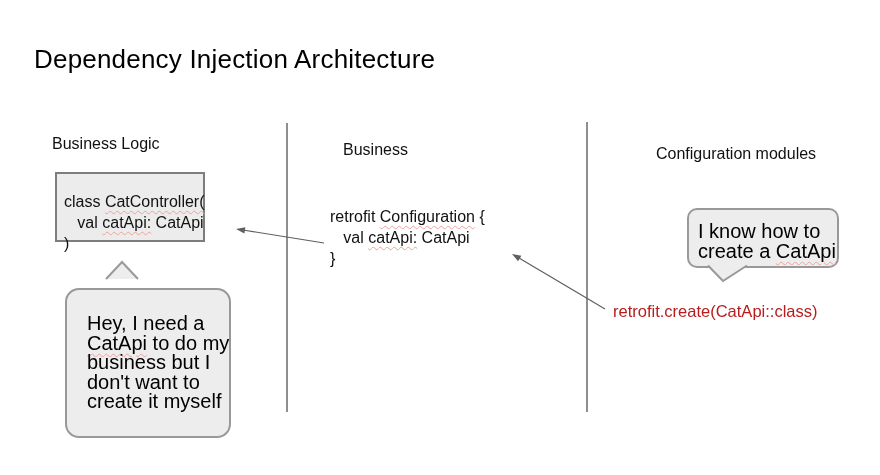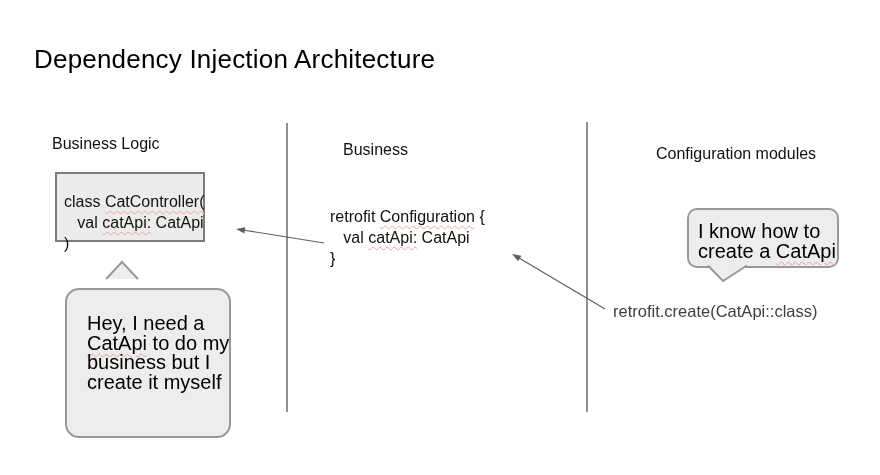--- a/index.html
+++ b/index.html
@@ -32,21 +32,21 @@
     text-decoration-thickness:1px;
     text-underline-offset:3px;
   }
   .bubble{
     position:absolute;background:#ededed;border:2px solid #999999;
     box-sizing:border-box;border-radius:14px;
   }
   .bubble-left{left:65px;top:288px;width:166px;height:150px;padding:24px 6px 0 20px;}
   .bubble-right{left:687px;top:208px;width:152px;height:60px;border-radius:10px;padding:12px 6px 0 9px;}
   .bubble-line{font-size:20px;line-height:19.5px;white-space:pre;color:#000000;}
-  .retrofit{position:absolute;left:613px;top:302px;font-size:16.5px;color:#404040;white-space:pre;}
+  .retrofit{position:absolute;left:613px;top:302px;font-size:16.5px;color:#b91c1c;white-space:pre;}
   .overlay{position:absolute;left:0;top:0;width:880px;height:475px;pointer-events:none;}
 </style>
 </head>
 <body>
 
 <div class="canvas">
 
   <h1 class="title">Dependency Injection Architecture</h1>
 
   <div class="divider d1"></div>
@@ -65,20 +65,21 @@
   <div class="free-code">
     <div class="code-line"><span>retrofit </span><span class="mis">Configuration</span><span> {</span></div>
     <div class="code-line"><span>   val </span><span class="mis">catApi:</span><span> CatApi</span></div>
     <div class="code-line"><span>}</span><span class="mis"></span><span></span></div>
   </div>
 
   <div class="bubble bubble-left">
     <div class="bubble-line"><span>Hey, I need a</span><span class="mis"></span><span></span></div>
     <div class="bubble-line"><span></span><span class="mis">CatApi</span><span> to do my</span></div>
     <div class="bubble-line"><span>business but I</span><span class="mis"></span><span></span></div>
+    <div class="bubble-line"><span>don't want to</span><span class="mis"></span><span></span></div>
     <div class="bubble-line"><span>create it myself</span><span class="mis"></span><span></span></div>
   </div>
 
   <div class="bubble bubble-right">
     <div class="bubble-line"><span>I know how to</span><span class="mis"></span><span></span></div>
     <div class="bubble-line"><span>create a </span><span class="mis">CatApi</span><span></span></div>
   </div>
 
   <div class="retrofit">retrofit.create(CatApi::class)</div>
 

